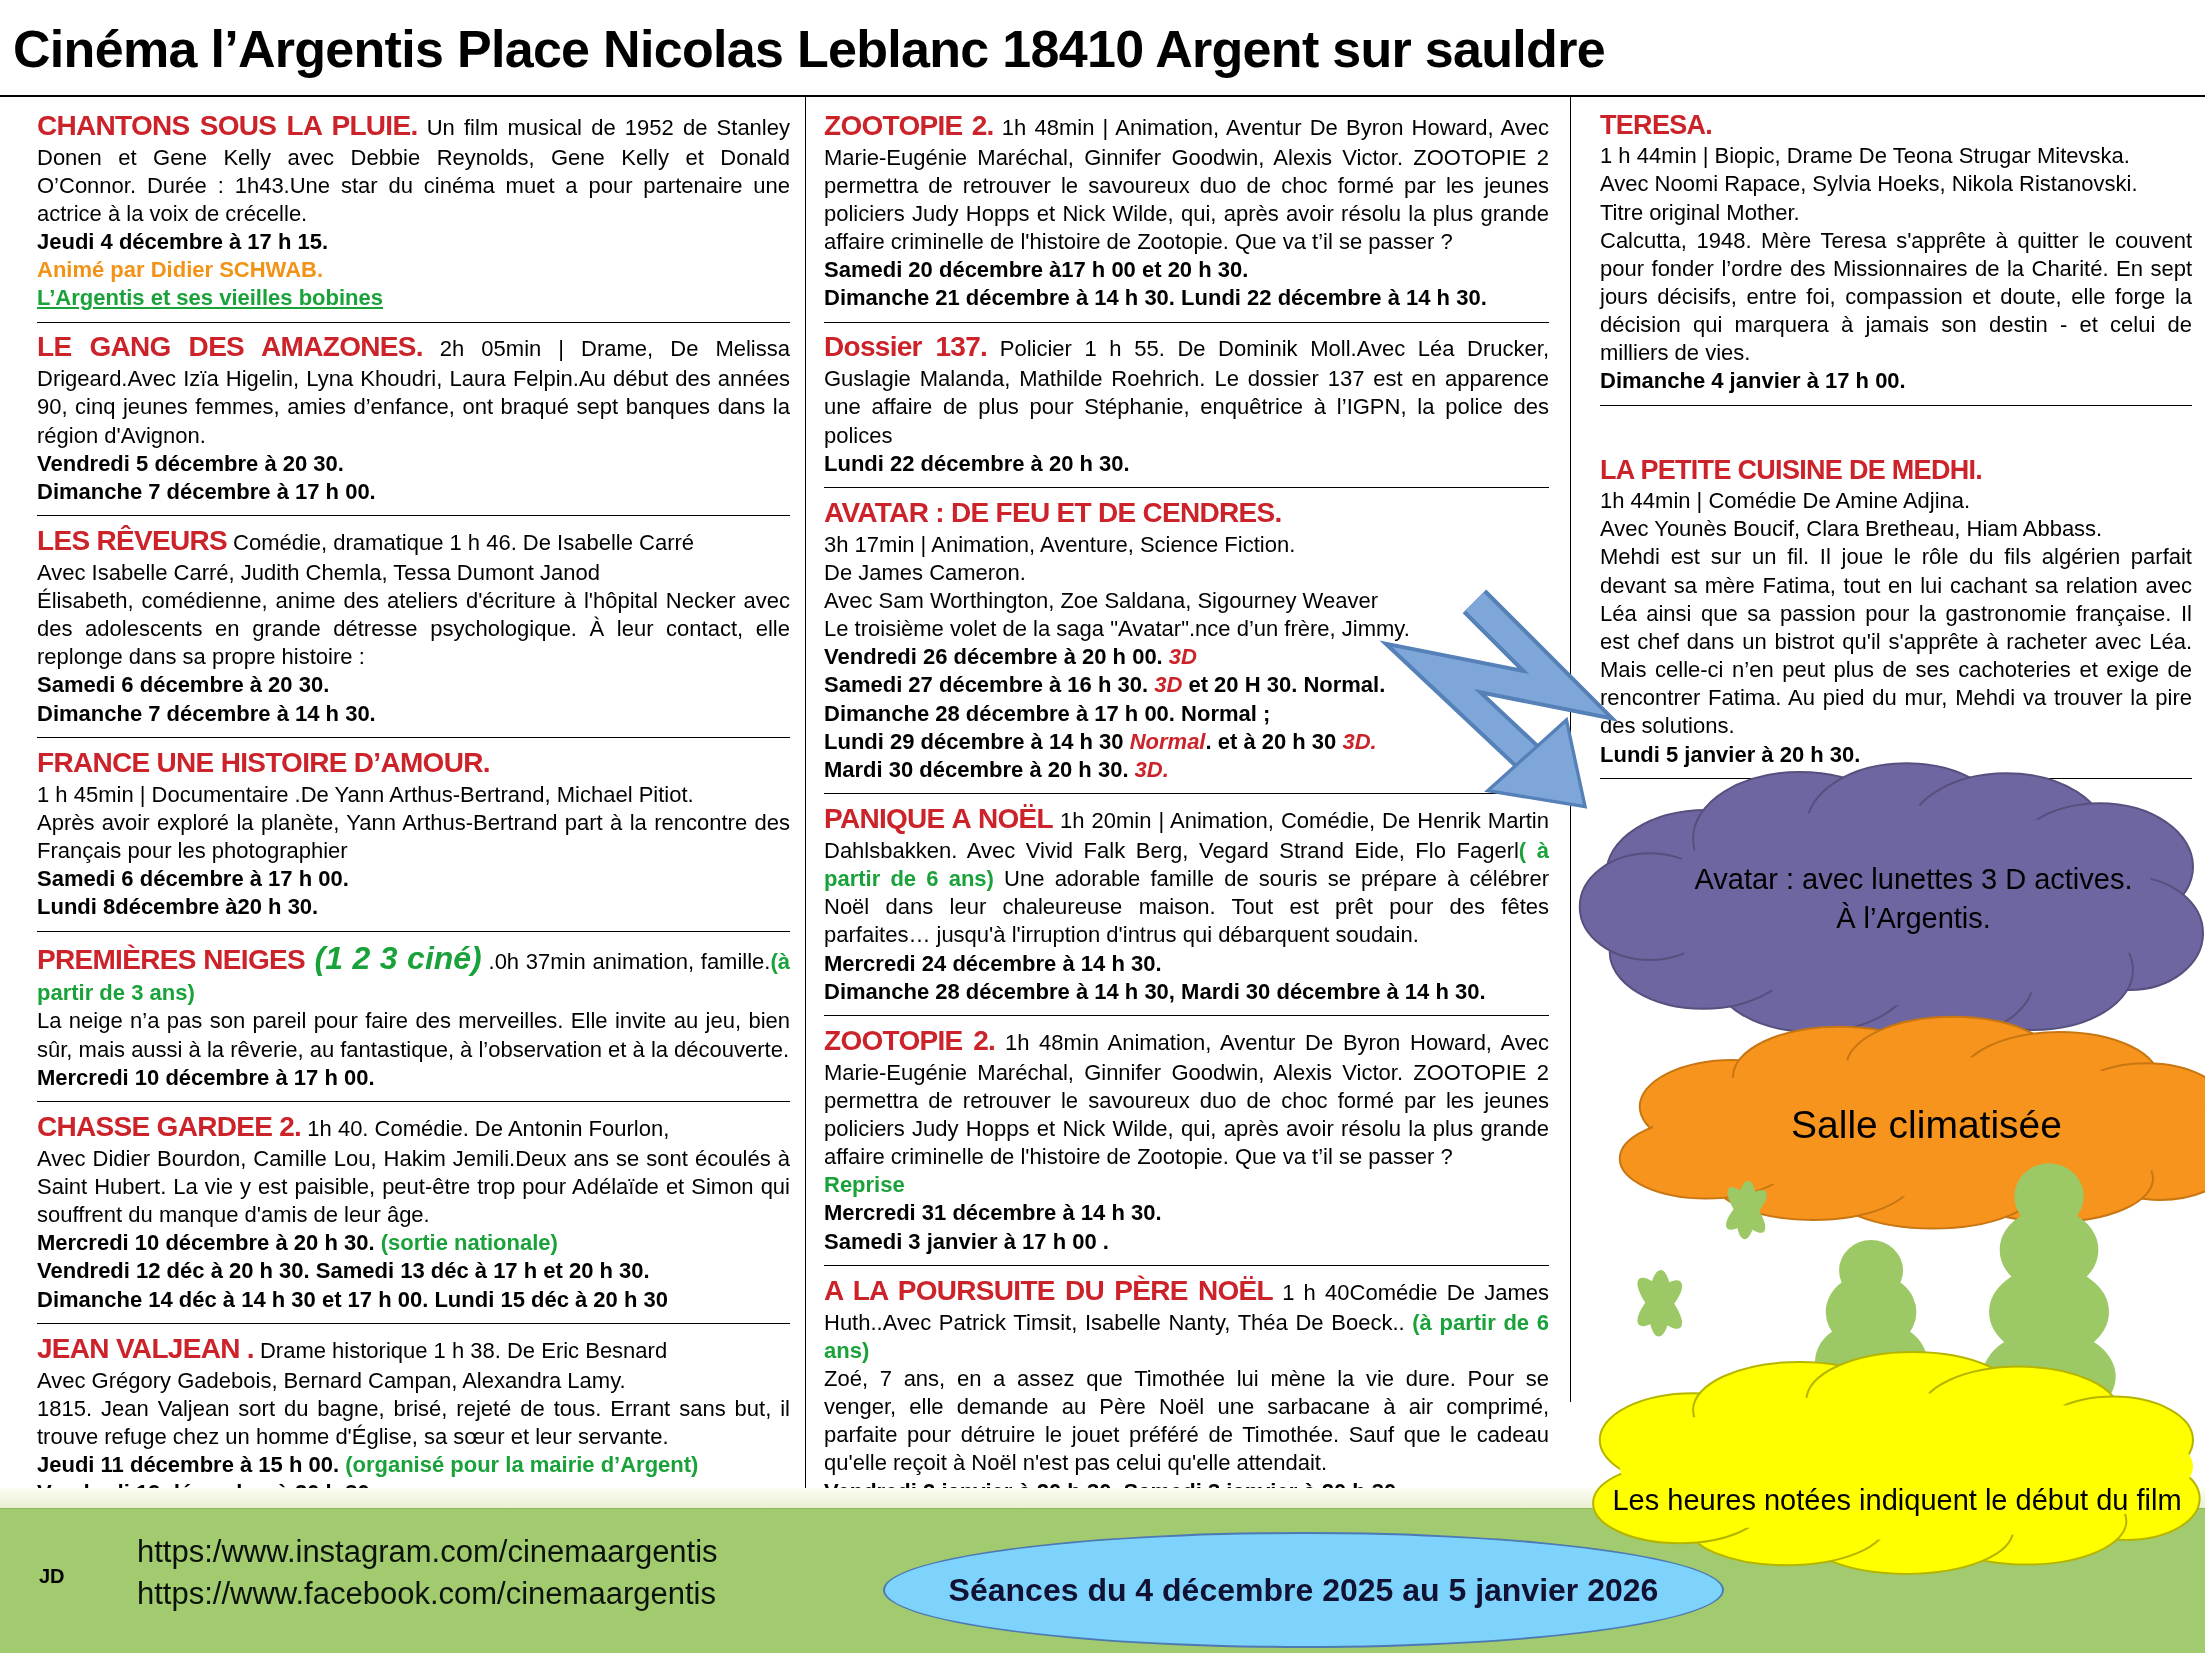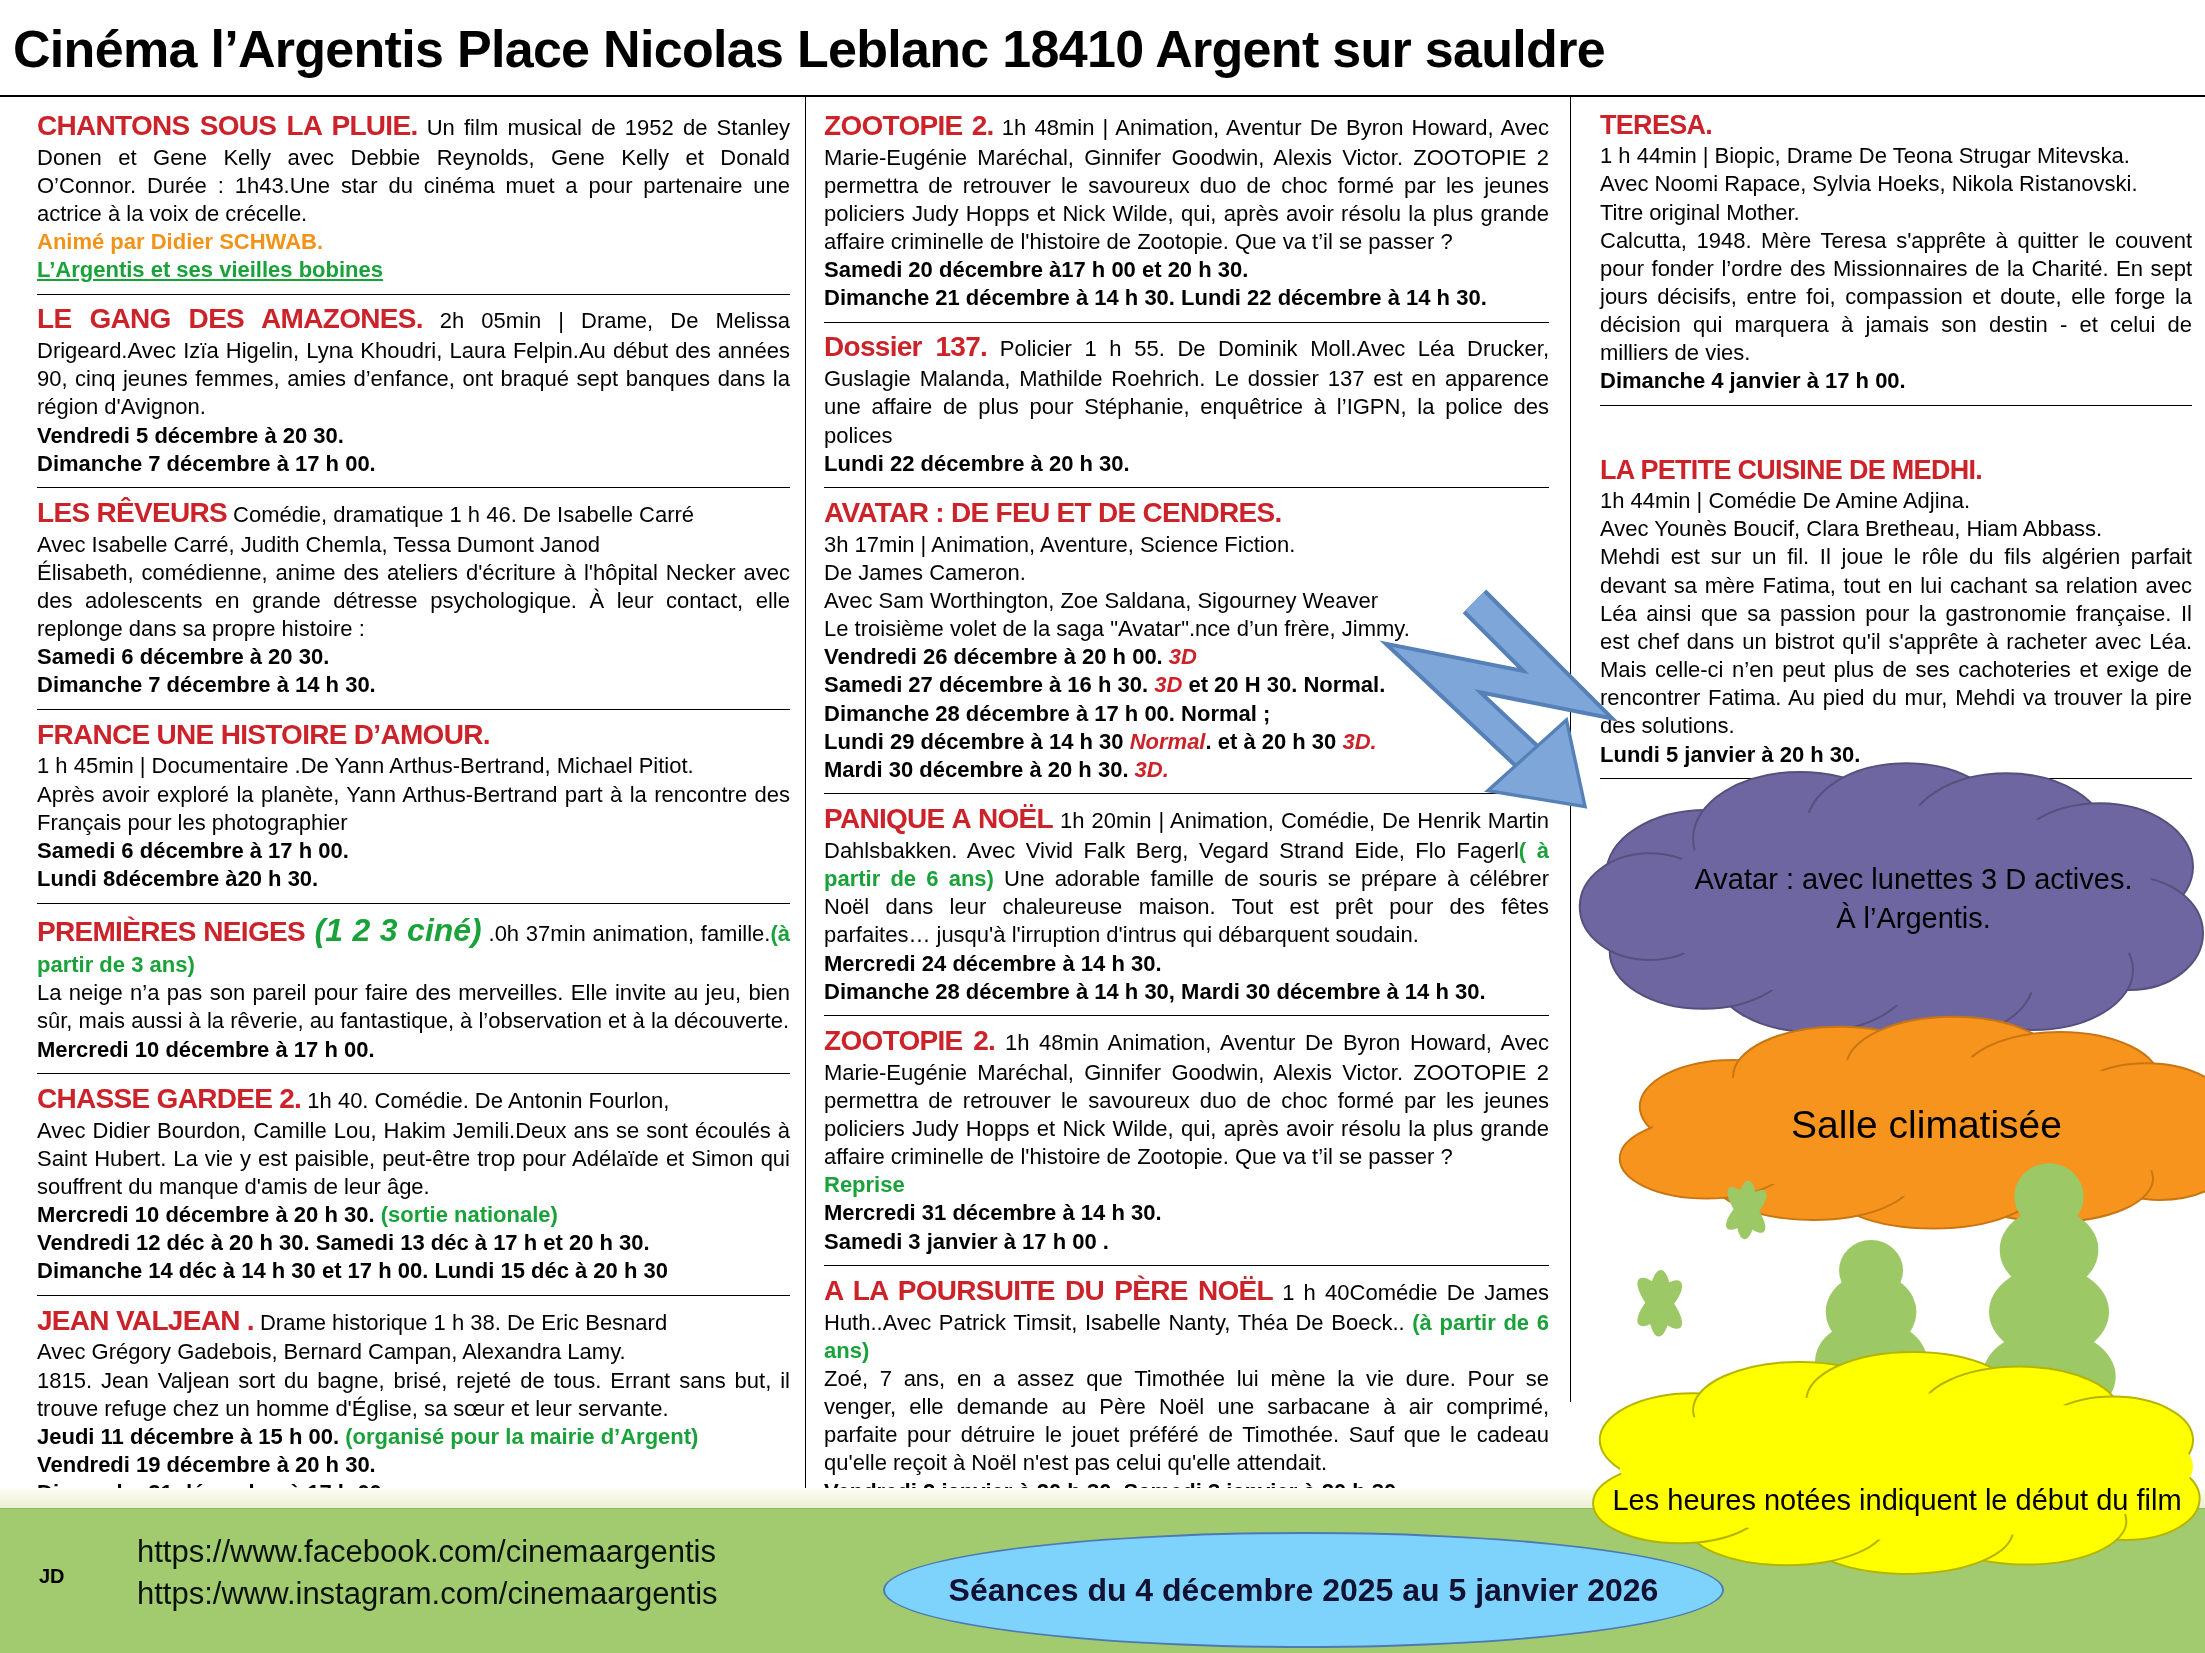--- a/index.html
+++ b/index.html
@@ -56,20 +56,21 @@
 
   <div class="page-title">Cinéma l’Argentis Place Nicolas Leblanc 18410 Argent sur sauldre</div>
   <div class="top-rule"></div>
   <div class="vdiv vdiv1"></div>
   <div class="vdiv vdiv2"></div>
 
   <div class="col col1">
 
     <section class="sec">
       <p class="para"><span class="ft">CHANTONS SOUS LA PLUIE.</span> <span>Un film musical de 1952 de Stanley Donen et Gene Kelly avec Debbie Reynolds, Gene Kelly et Donald O’Connor. Durée : 1h43.Une star du cinéma muet a pour partenaire une actrice à la voix de crécelle.</span></p>
+      <p class="ln date">Jeudi 4 décembre à 17 h 15.</p>
       <p class="ln orange">Animé par Didier SCHWAB.</p>
       <p class="ln green underline">L’Argentis et ses vieilles bobines</p>
     </section>
 
     <section class="sec">
       <p class="para"><span class="ft">LE GANG DES AMAZONES.</span> <span>2h 05min | Drame, De Melissa Drigeard.Avec Izïa Higelin, Lyna Khoudri, Laura Felpin.Au début des années 90, cinq jeunes femmes, amies d’enfance, ont braqué sept banques dans la région d'Avignon.</span></p>
       <p class="ln date">Vendredi 5 décembre à 20 30.</p>
       <p class="ln date">Dimanche 7 décembre à 17 h 00.</p>
     </section>
 
@@ -177,22 +178,22 @@
       <p class="ln">Avec Younès Boucif, Clara Bretheau, Hiam Abbass.</p>
       <p class="para">Mehdi est sur un fil. Il joue le rôle du fils algérien parfait devant sa mère Fatima, tout en lui cachant sa relation avec Léa ainsi que sa passion pour la gastronomie française. Il est chef dans un bistrot qu'il s'apprête à racheter avec Léa. Mais celle-ci n’en peut plus de ses cachoteries et exige de rencontrer Fatima. Au pied du mur, Mehdi va trouver la pire des solutions.</p>
       <p class="ln date">Lundi 5 janvier  à 20 h 30.</p>
     </section>
   </div>
 
   <div class="pre-bar"></div>
   <div class="green-bar"></div>
   <div class="jd">JD</div>
   <div class="links">
+    <p>https:/www.instagram.com/cinemaargentis</p>
     <p>https://www.facebook.com/cinemaargentis</p>
-    <p>https:/www.instagram.com/cinemaargentis</p>
   </div>
   <div class="seance-ellipse">
     <span>Séances du 4 décembre 2025 au 5 janvier 2026</span>
   </div>
 
   <svg class="deco-svg" width="2205" height="1654" viewBox="0 0 3308 2481">
 
     <g>
       <path d="M2212,902 L2352,1042 L2150,1002 L2318,1160" fill="none" stroke="#5580b8" stroke-width="50" stroke-miterlimit="20"></path>
       <path d="M2212,902 L2352,1042 L2150,1002 L2318,1160" fill="none" stroke="#7ea6d9" stroke-width="38" stroke-miterlimit="20"></path>

